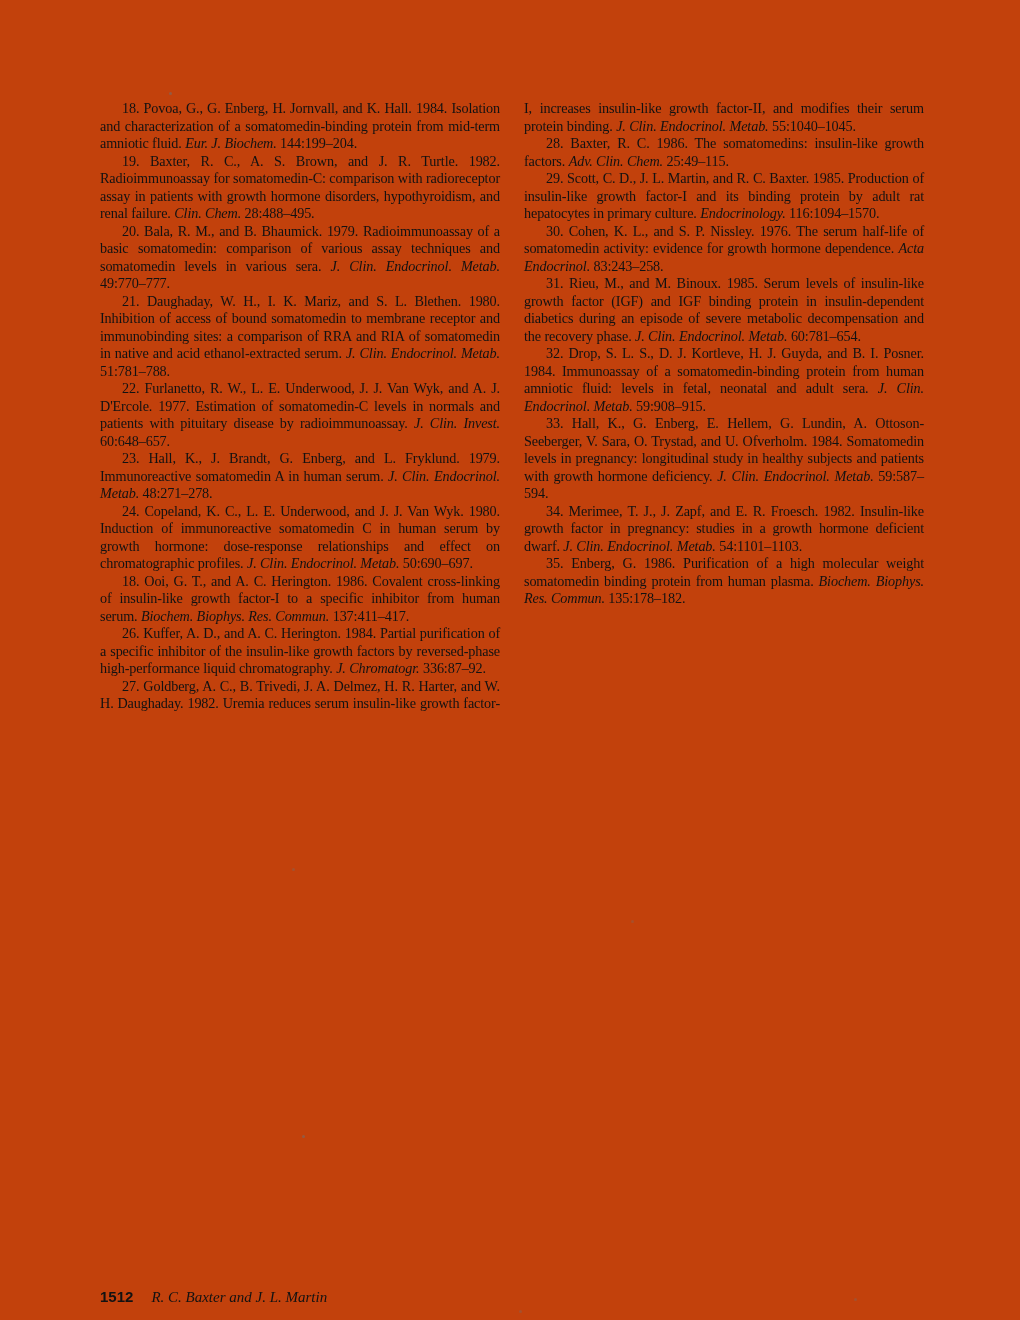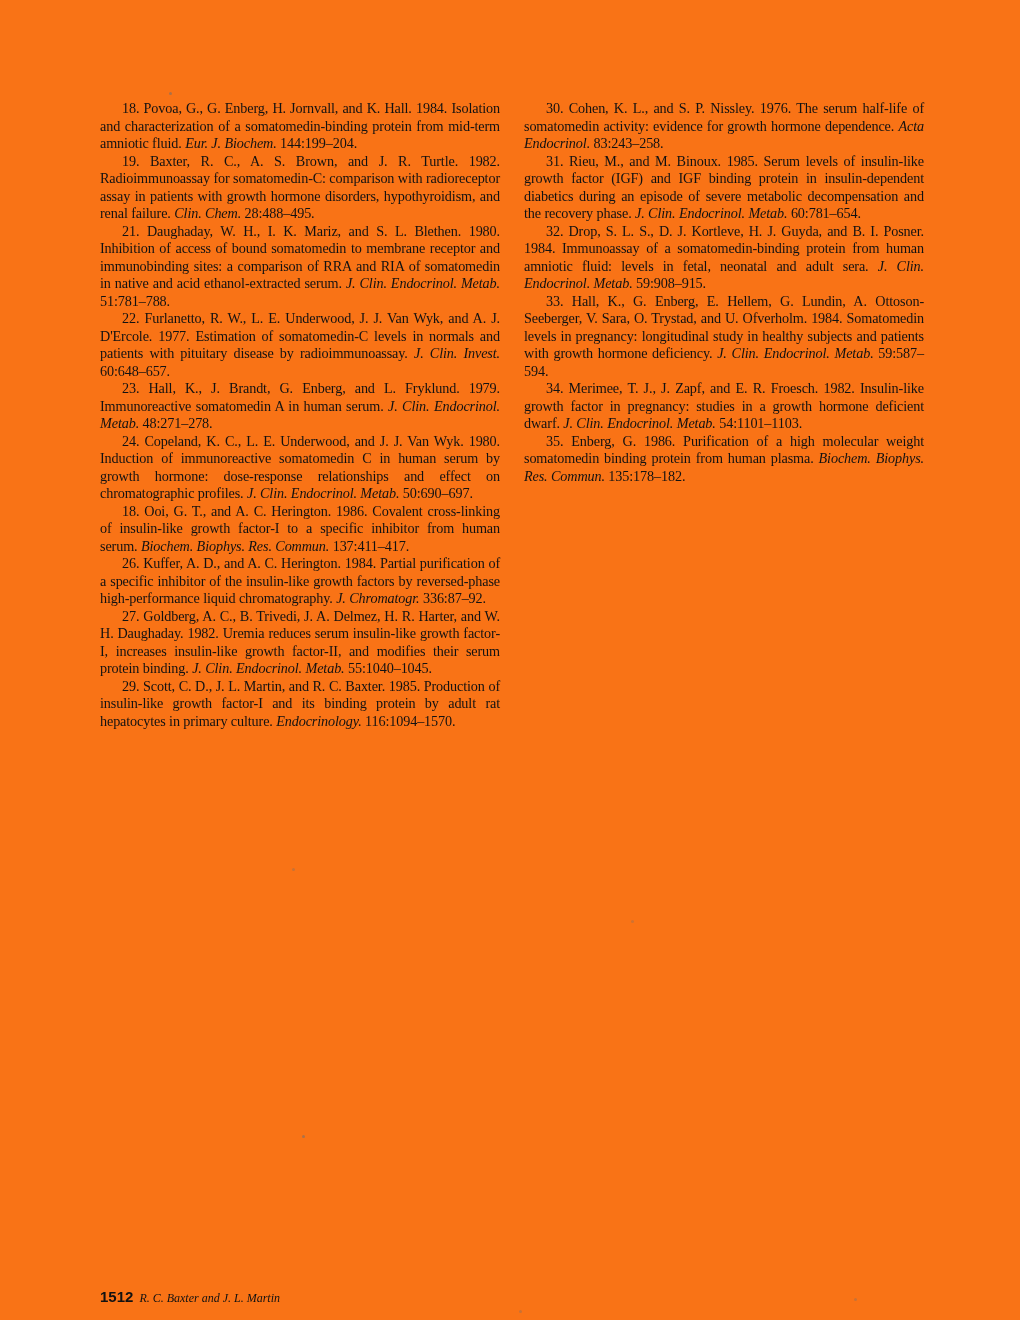--- a/index.html
+++ b/index.html
@@ -4,21 +4,21 @@
 <style>
   html, body {
     margin: 0;
     padding: 0;
     background: #e8e8e8;
   }
   .page {
     position: relative;
     width: 1020px;
     height: 1320px;
-    background: #f97316;
+    background: #c2410c;
     color: #121212;
     overflow: hidden;
   }
   .refs-container {
     position: absolute;
     left: 100px;
     top: 100px;
     width: 824px;
     height: 630px;
     column-count: 2;
@@ -49,24 +49,24 @@
     align-items: baseline;
   }
   .pagenum {
     font-family: "Liberation Sans", "DejaVu Sans", sans-serif;
     font-weight: bold;
     font-size: 15px;
     color: #121212;
     margin-top: 26px;
   }
   .running-title {
-    margin-left: 6px;
+    margin-left: 18px;
     font-family: "Liberation Serif", "DejaVu Serif", serif;
     font-style: italic;
-    font-size: 12px;
+    font-size: 15px;
     color: #121212;
   }
   .speck {
     position: absolute;
     width: 3px;
     height: 3px;
     border-radius: 50%;
     background: #6f6f6f;
     opacity: 0.55;
   }
@@ -78,27 +78,29 @@
   .speck.s6 { left: 519px; top: 1310px; opacity: 0.35; }
 </style>
 </head>
 <body>
 
 <div class="page">
 
   <div class="refs-container" id="refs">
       <p class="ref"><span>18. Povoa, G., G. Enberg, H. Jornvall, and K. Hall. 1984. Isolation and characterization of a somatomedin-binding protein from mid-term amniotic fluid. </span><i>Eur. J. Biochem.</i><span> 144:199–204.</span></p>
       <p class="ref"><span>19. Baxter, R. C., A. S. Brown, and J. R. Turtle. 1982. Radioimmunoassay for somatomedin-C: comparison with radioreceptor assay in patients with growth hormone disorders, hypothyroidism, and renal failure. </span><i>Clin. Chem.</i><span> 28:488–495.</span></p>
+      <p class="ref"><span>20. Bala, R. M., and B. Bhaumick. 1979. Radioimmunoassay of a basic somatomedin: comparison of various assay techniques and somatomedin levels in various sera. </span><i>J. Clin. Endocrinol. Metab.</i><span> 49:770–777.</span></p>
       <p class="ref"><span>21. Daughaday, W. H., I. K. Mariz, and S. L. Blethen. 1980. Inhibition of access of bound somatomedin to membrane receptor and immunobinding sites: a comparison of RRA and RIA of somatomedin in native and acid ethanol-extracted serum. </span><i>J. Clin. Endocrinol. Metab.</i><span> 51:781–788.</span></p>
       <p class="ref"><span>22. Furlanetto, R. W., L. E. Underwood, J. J. Van Wyk, and A. J. D'Ercole. 1977. Estimation of somatomedin-C levels in normals and patients with pituitary disease by radioimmunoassay. </span><i>J. Clin. Invest.</i><span> 60:648–657.</span></p>
       <p class="ref"><span>23. Hall, K., J. Brandt, G. Enberg, and L. Fryklund. 1979. Immunoreactive somatomedin A in human serum. </span><i>J. Clin. Endocrinol. Metab.</i><span> 48:271–278.</span></p>
       <p class="ref"><span>24. Copeland, K. C., L. E. Underwood, and J. J. Van Wyk. 1980. Induction of immunoreactive somatomedin C in human serum by growth hormone: dose-response relationships and effect on chromatographic profiles. </span><i>J. Clin. Endocrinol. Metab.</i><span> 50:690–697.</span></p>
       <p class="ref"><span>18. Ooi, G. T., and A. C. Herington. 1986. Covalent cross-linking of insulin-like growth factor-I to a specific inhibitor from human serum. </span><i>Biochem. Biophys. Res. Commun.</i><span> 137:411–417.</span></p>
       <p class="ref"><span>26. Kuffer, A. D., and A. C. Herington. 1984. Partial purification of a specific inhibitor of the insulin-like growth factors by reversed-phase high-performance liquid chromatography. </span><i>J. Chromatogr.</i><span> 336:87–92.</span></p>
       <p class="ref"><span>27. Goldberg, A. C., B. Trivedi, J. A. Delmez, H. R. Harter, and W. H. Daughaday. 1982. Uremia reduces serum insulin-like growth factor-I, increases insulin-like growth factor-II, and modifies their serum protein binding. </span><i>J. Clin. Endocrinol. Metab.</i><span> 55:1040–1045.</span></p>
+      <p class="ref"><span>28. Baxter, R. C. 1986. The somatomedins: insulin-like growth factors. </span><i>Adv. Clin. Chem.</i><span> 25:49–115.</span></p>
       <p class="ref"><span>29. Scott, C. D., J. L. Martin, and R. C. Baxter. 1985. Production of insulin-like growth factor-I and its binding protein by adult rat hepatocytes in primary culture. </span><i>Endocrinology.</i><span> 116:1094–1570.</span></p>
       <p class="ref"><span>30. Cohen, K. L., and S. P. Nissley. 1976. The serum half-life of somatomedin activity: evidence for growth hormone dependence. </span><i>Acta Endocrinol.</i><span> 83:243–258.</span></p>
       <p class="ref"><span>31. Rieu, M., and M. Binoux. 1985. Serum levels of insulin-like growth factor (IGF) and IGF binding protein in insulin-dependent diabetics during an episode of severe metabolic decompensation and the recovery phase. </span><i>J. Clin. Endocrinol. Metab.</i><span> 60:781–654.</span></p>
       <p class="ref"><span>32. Drop, S. L. S., D. J. Kortleve, H. J. Guyda, and B. I. Posner. 1984. Immunoassay of a somatomedin-binding protein from human amniotic fluid: levels in fetal, neonatal and adult sera. </span><i>J. Clin. Endocrinol. Metab.</i><span> 59:908–915.</span></p>
       <p class="ref"><span>33. Hall, K., G. Enberg, E. Hellem, G. Lundin, A. Ottoson-Seeberger, V. Sara, O. Trystad, and U. Ofverholm. 1984. Somatomedin levels in pregnancy: longitudinal study in healthy subjects and patients with growth hormone deficiency. </span><i>J. Clin. Endocrinol. Metab.</i><span> 59:587–594.</span></p>
       <p class="ref"><span>34. Merimee, T. J., J. Zapf, and E. R. Froesch. 1982. Insulin-like growth factor in pregnancy: studies in a growth hormone deficient dwarf. </span><i>J. Clin. Endocrinol. Metab.</i><span> 54:1101–1103.</span></p>
       <p class="ref"><span>35. Enberg, G. 1986. Purification of a high molecular weight somatomedin binding protein from human plasma. </span><i>Biochem. Biophys. Res. Commun.</i><span> 135:178–182.</span></p>
     </div>
 
   <div class="footer">

